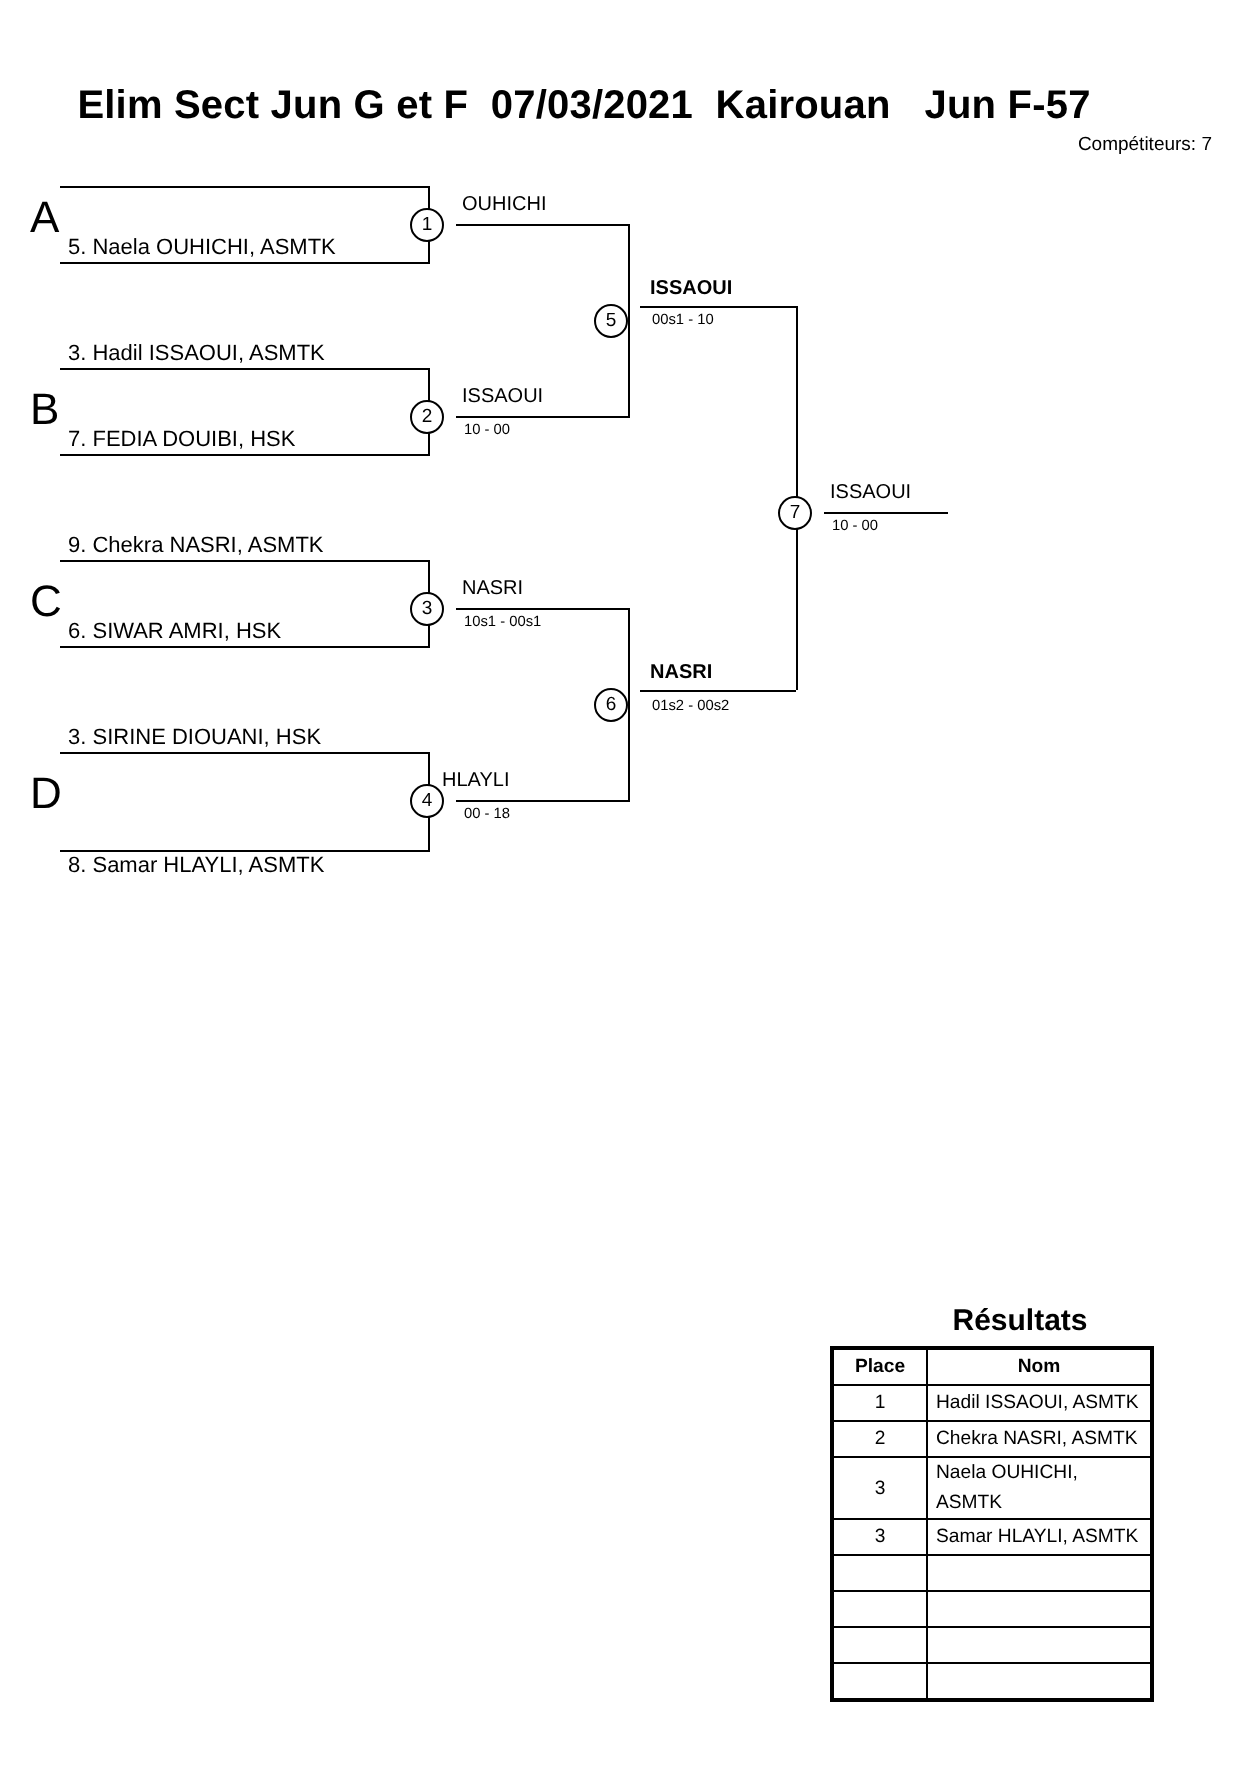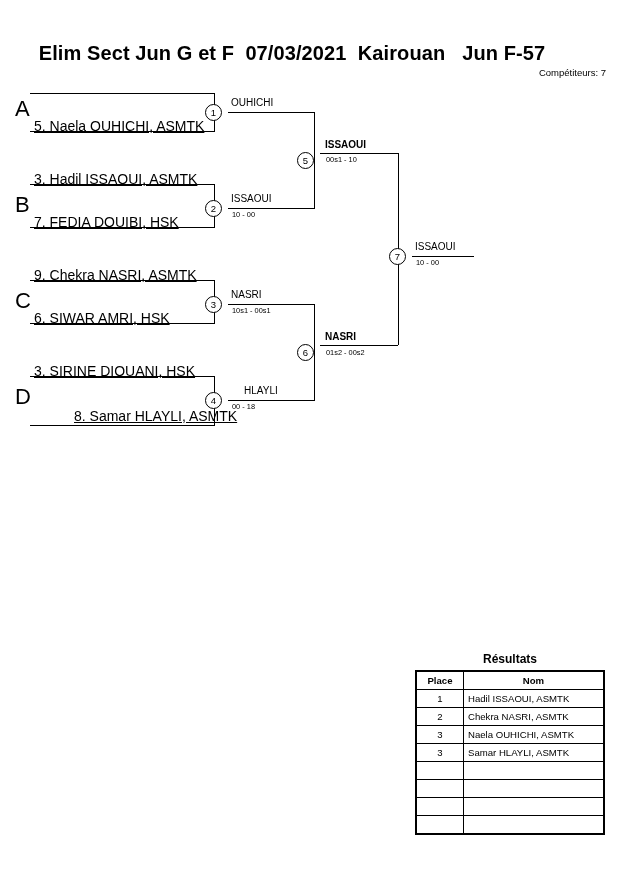--- a/index.html
+++ b/index.html
@@ -55,24 +55,23 @@
   }
 
   
   .slot {
     position: absolute;
     height: 0;
     border-bottom: 1.6px solid #000;
   }
   .slot-name {
     position: absolute;
-    font-size: 14px;
+    font-size: 11px;
     white-space: nowrap;
     line-height: 1;
-    text-decoration: underline;
   }
 
   
   .vconn {
     position: absolute;
     width: 0;
     border-left: 1.6px solid #000;
   }
 
   
@@ -114,27 +113,27 @@
 
   
   .results-wrap {
     position: absolute;
     left: 415px;
     top: 652px;
     width: 190px;
   }
   .results-title {
     text-align: center;
-    font-size: 12px;
+    font-size: 15px;
     font-weight: bold;
     margin-bottom: 4px;
   }
   table.results {
     border-collapse: collapse;
-    width: 190px;
+    width: 162px;
     border: 2px solid #000;
   }
   table.results th,
   table.results td {
     border: 1px solid #000;
     height: 17px;
     font-size: 9.6px;
     font-weight: normal;
     padding: 0 4px;
     line-height: 15px;
@@ -198,27 +197,27 @@
   <div class="vconn" style="left:214px; top:280px; height:44px;"></div>
   <div class="match-circle" style="left:205px; top:296px;">3</div>
 
   <div class="winner" style="left:231px; top:290px;">NASRI</div>
   <div class="score" style="left:232px; top:307px;">10s1 - 00s1</div>
   <div class="wline" style="left:228px; top:304px; width:86px;"></div>
 
   <div class="slot-name" style="left:34px; top:364px;">3. SIRINE DIOUANI, HSK</div>
   <div class="slot" style="left:30px; top:376px; width:184px;"></div>
 
-  <div class="slot-name" style="left:34px; top:409px;margin-left:40px;">8. Samar HLAYLI, ASMTK</div>
+  <div class="slot-name" style="left:34px; top:428px;">8. Samar HLAYLI, ASMTK</div>
   <div class="slot" style="left:30px; top:425px; width:184px;"></div>
 
   <div class="vconn" style="left:214px; top:376px; height:50px;"></div>
   <div class="match-circle" style="left:205px; top:392px;">4</div>
 
-  <div class="winner" style="left:244px; top:386px;">HLAYLI</div>
+  <div class="winner" style="left:221px; top:386px;">HLAYLI</div>
   <div class="score" style="left:232px; top:403px;">00 - 18</div>
   <div class="wline" style="left:228px; top:400px; width:86px;"></div>
 
   <div class="vconn" style="left:314px; top:112px; height:97px;"></div>
   <div class="match-circle" style="left:297px; top:152px;">5</div>
 
   <div class="winner bold" style="left:325px; top:140px;">ISSAOUI</div>
   <div class="score" style="left:326px; top:156px;">00s1 - 10</div>
   <div class="wline" style="left:320px; top:153px; width:78px;"></div>
 

